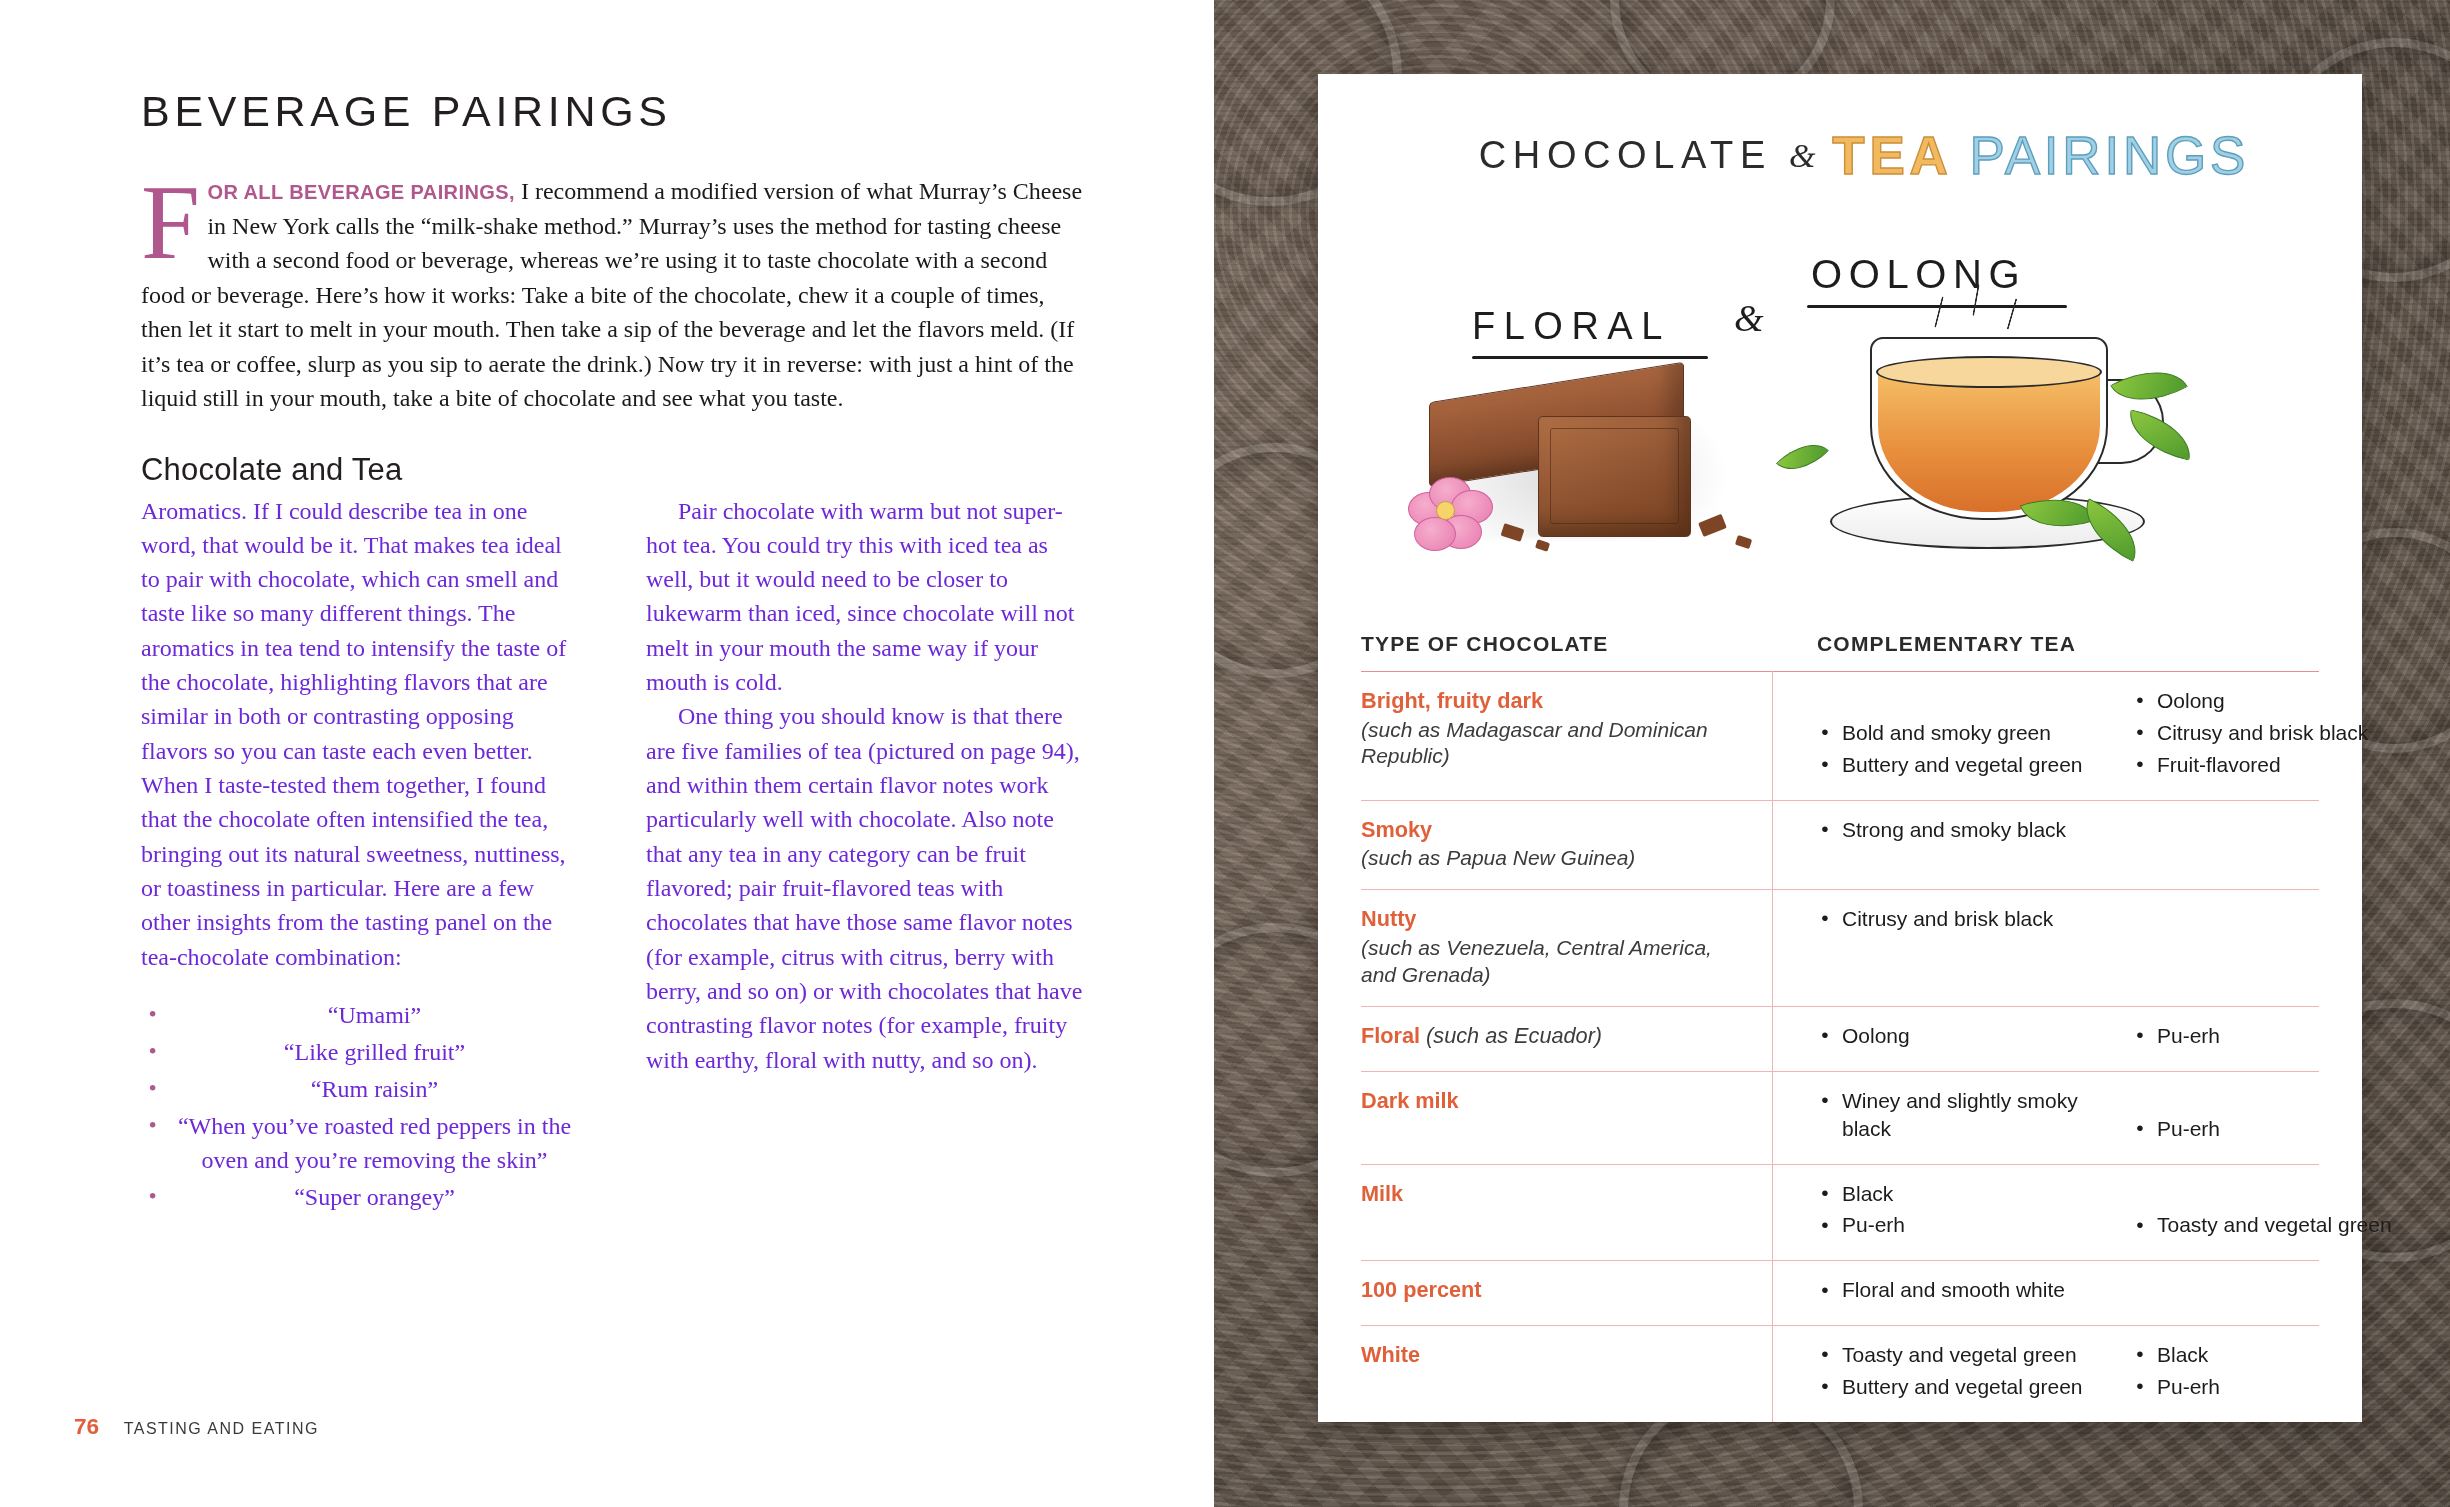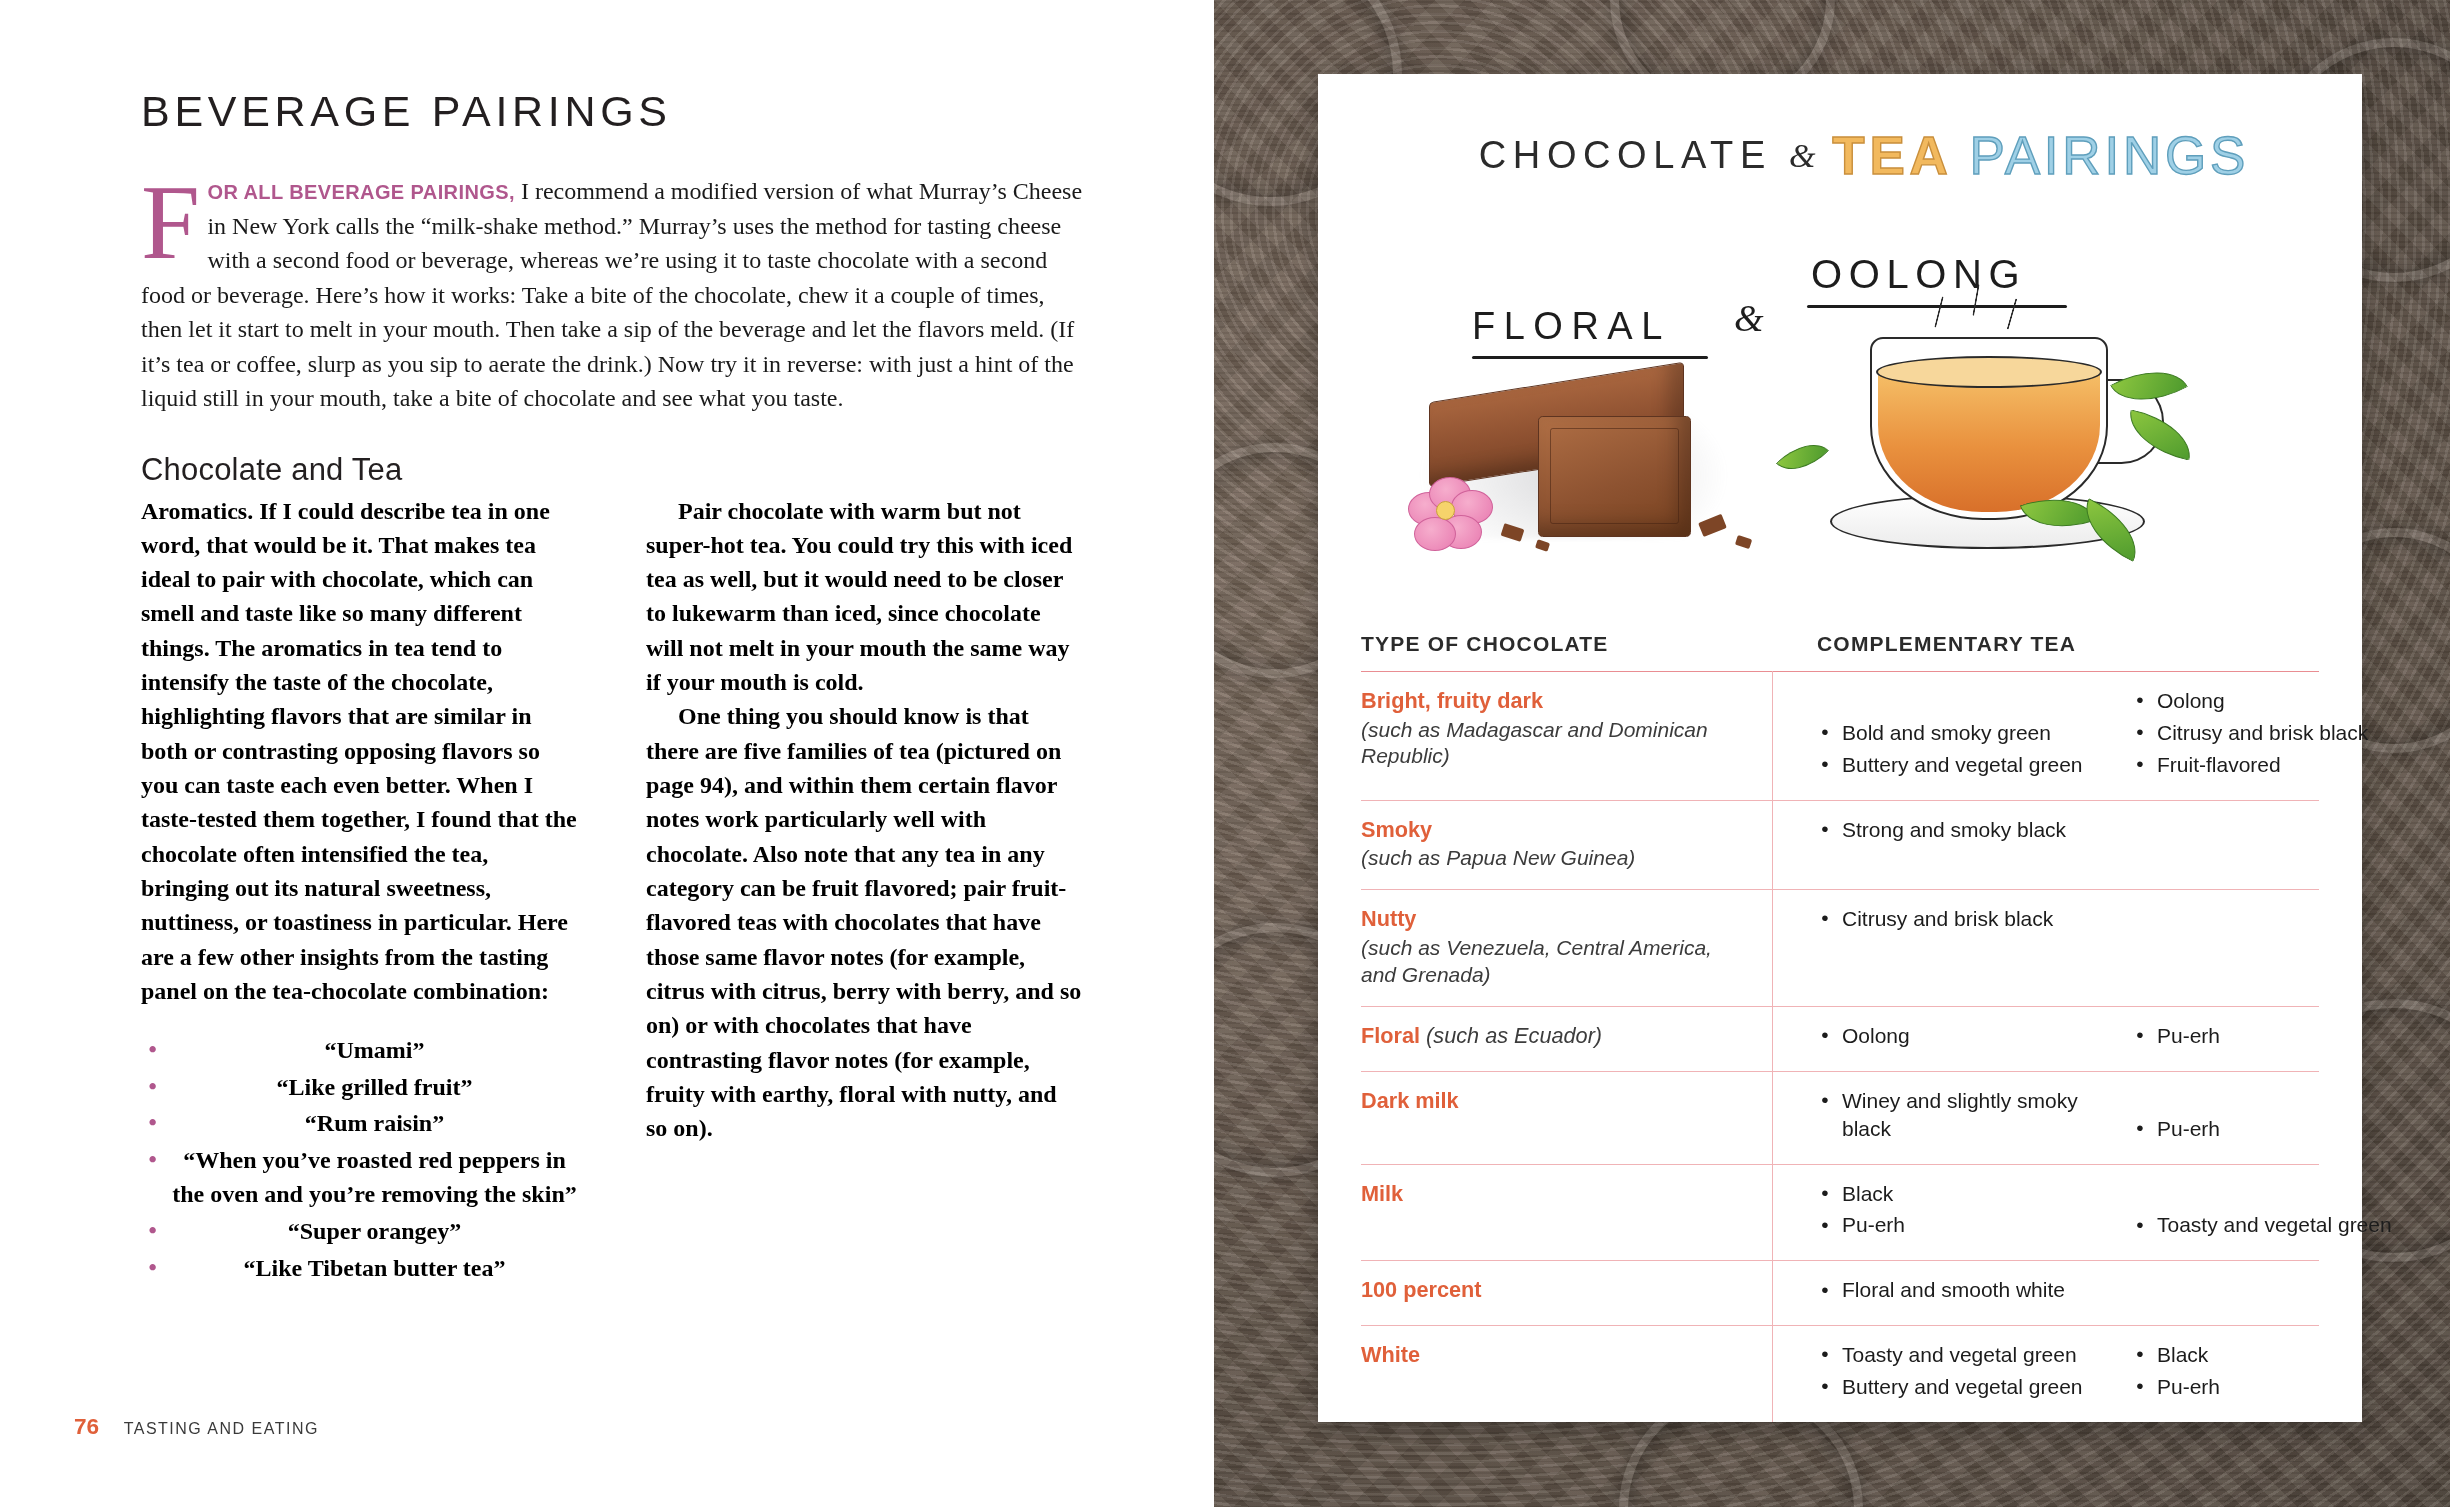--- a/index.html
+++ b/index.html
@@ -63,22 +63,21 @@
     letter-spacing:0.2px;
   }
   .cols{
     display:flex;
     gap:68px;
   }
   .col{
     width:437px;
     font-size:24px;
     line-height:1.43;
-    color:#000000;
-    font-weight:bold;
+    color:#6d28d9;
   }
   .col p{margin:0;text-indent:0;}
   .col p.indent{text-indent:32px;margin-top:0;}
   ul.bullets{
     list-style:none;
     margin:24.5px 0 0 0;
     padding:0;
     text-align:center;
   }
   ul.bullets li{
@@ -324,21 +323,20 @@
 
       <div class="cols">
         <div class="col">
           <p>Aromatics. If I could describe tea in one word, that would be it. That makes tea ideal to pair with chocolate, which can smell and taste like so many different things. The aromatics in tea tend to intensify the taste of the chocolate, highlighting flavors that are similar in both or contrasting opposing flavors so you can taste each even better. When I taste-tested them together, I found that the chocolate often intensified the tea, bringing out its natural sweetness, nuttiness, or toastiness in particular. Here are a few other insights from the tasting panel on the tea-chocolate combination:</p>
           <ul class="bullets">
             <li>“Umami”</li>
             <li>“Like grilled fruit”</li>
             <li>“Rum raisin”</li>
             <li>“When you’ve roasted red peppers in the oven and you’re removing the skin”</li>
             <li>“Super orangey”</li>
-            <li>“Like Tibetan butter tea”</li>
           </ul>
         </div>
         <div class="col">
           <p class="indent">Pair chocolate with warm but not super-hot tea. You could try this with iced tea as well, but it would need to be closer to lukewarm than iced, since chocolate will not melt in your mouth the same way if your mouth is cold.</p>
           <p class="indent">One thing you should know is that there are five families of tea (pictured on page 94), and within them certain flavor notes work particularly well with chocolate. Also note that any tea in any category can be fruit flavored; pair fruit-flavored teas with chocolates that have those same flavor notes (for example, citrus with citrus, berry with berry, and so on) or with chocolates that have contrasting flavor notes (for example, fruity with earthy, floral with nutty, and so on).</p>
         </div>
       </div>
     </div>
 
     <div class="folio">

